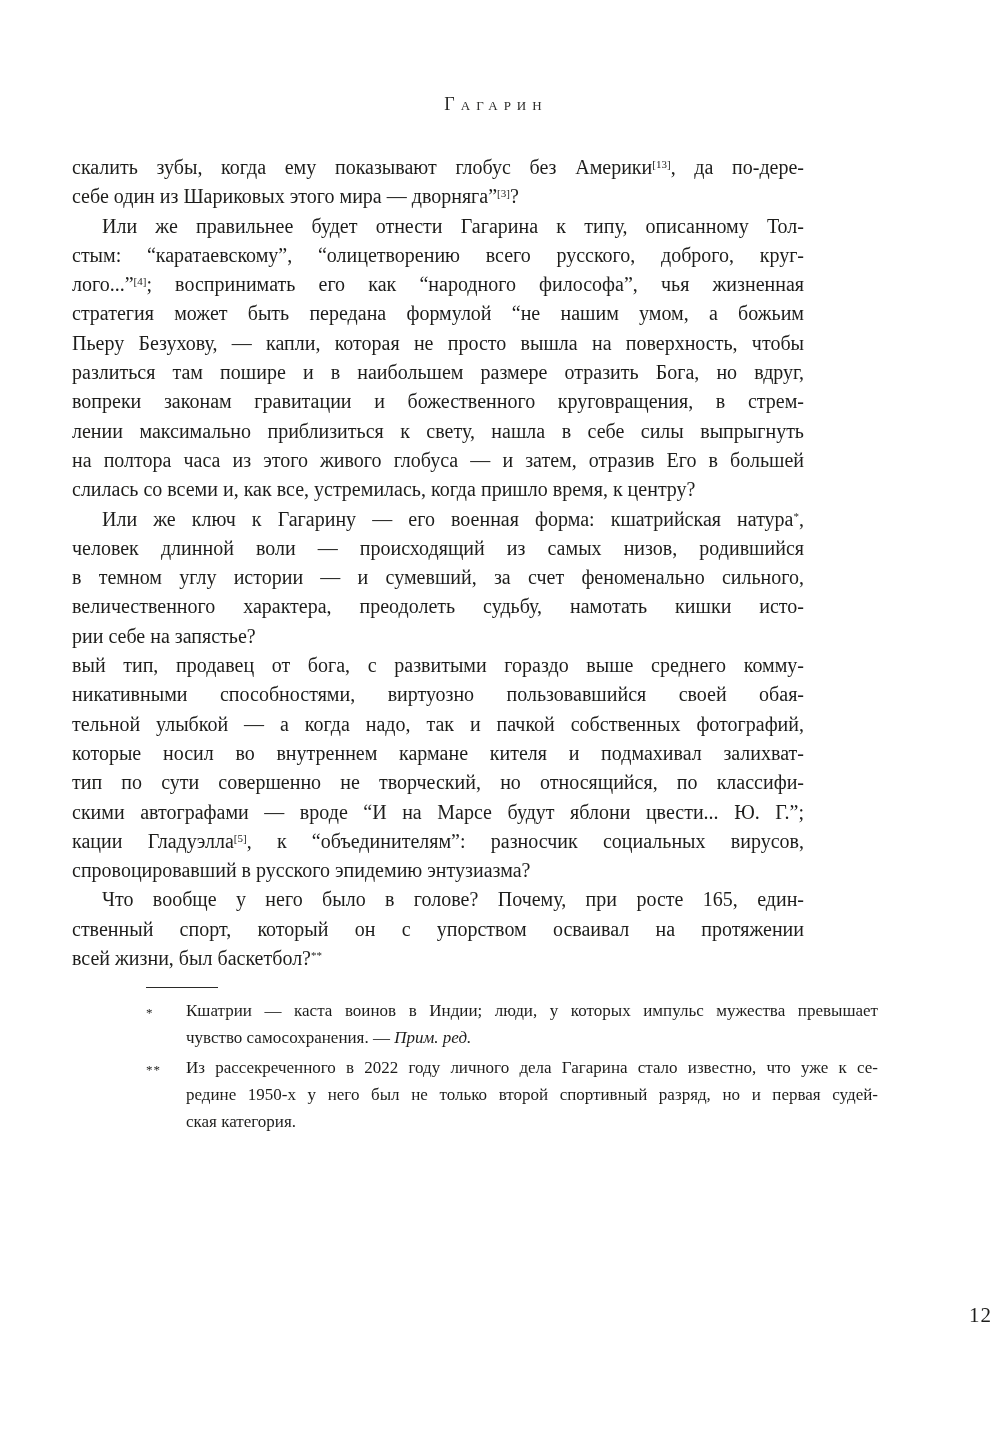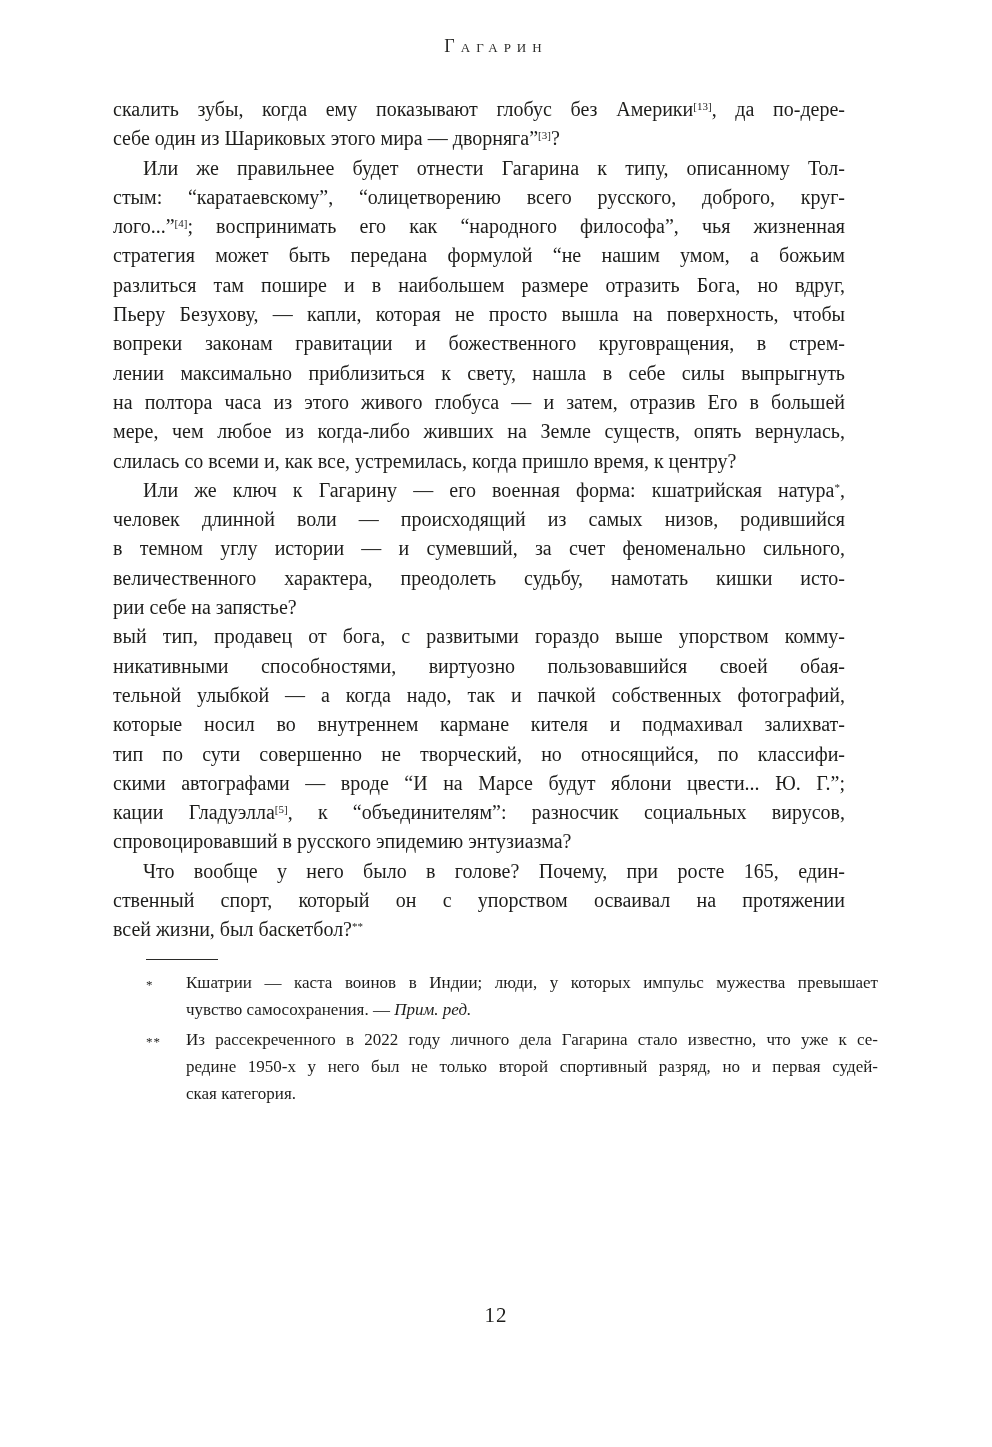--- a/index.html
+++ b/index.html
@@ -7,29 +7,29 @@
     position: relative;
     width: 992px;
     height: 1447px;
     margin: 0 auto;
     background: #ffffff;
     color: #1d1d1b;
     font-family: "Liberation Serif", "DejaVu Serif", serif;
     overflow: hidden;
   }
   .running-header {
-    margin-top: 36px;
+    margin-top: 94px;
     text-align: center;
     font-variant: small-caps;
     font-size: 18px;
     letter-spacing: 6px;
     color: #2a2a28;
   }
   .text-block {
-    margin: 38px 0 0 113px;
+    margin: 38px 0 0 72px;
     width: 732px;
     font-size: 20px;
     line-height: 29.3px;
   }
   .line {
     text-align: justify;
     text-align-last: justify;
     white-space: normal;
   }
   .line.last { text-align-last: left; }
@@ -60,52 +60,51 @@
     font-size: 13px;
     padding-top: 2px;
     letter-spacing: 1px;
   }
   .fn-text { flex: 1 1 auto; }
   .page-number {
     position: absolute;
     left: 0;
     width: 100%;
     top: 1303px;
-    text-align: center;
+    text-align: right;
     font-size: 21px;
     letter-spacing: 1px;
   }
   em { font-style: italic; }
 </style>
 </head>
 <body>
 
 <div class="page">
   <div class="running-header">Гагарин</div>
 
   <div class="text-block">
       <div class="line">скалить зубы, когда ему показывают глобус без Америки<sup>[13]</sup>, да по-дере-</div>
       <div class="line last">себе один из Шариковых этого мира — дворняга”<sup>[3]</sup>?</div>
       <div class="line indent">Или же правильнее будет отнести Гагарина к типу, описанному Тол-</div>
       <div class="line">стым: “каратаевскому”, “олицетворению всего русского, доброго, круг-</div>
       <div class="line">лого...”<sup>[4]</sup>; воспринимать его как “народного философа”, чья жизненная</div>
       <div class="line">стратегия может быть передана формулой “не нашим умом, а божьим</div>
+      <div class="line">Пьеру Безухову, — капли, которая не просто вышла на поверхность, чтобы</div>
       <div class="line">разлиться там пошире и в наибольшем размере отразить Бога, но вдруг,</div>
-      <div class="line">Пьеру Безухову, — капли, которая не просто вышла на поверхность, чтобы</div>
       <div class="line">вопреки законам гравитации и божественного круговращения, в стрем-</div>
       <div class="line">лении максимально приблизиться к свету, нашла в себе силы выпрыгнуть</div>
       <div class="line">на полтора часа из этого живого глобуса — и затем, отразив Его в большей</div>
-      <div class="line">мере, чем любое из когда-либо живших на Земле существ, опять вернулась,</div>
       <div class="line last">слилась со всеми и, как все, устремилась, когда пришло время, к центру?</div>
       <div class="line indent">Или же ключ к Гагарину — его военная форма: кшатрийская натура<sup>*</sup>,</div>
       <div class="line">человек длинной воли — происходящий из самых низов, родившийся</div>
       <div class="line">в темном углу истории — и сумевший, за счет феноменально сильного,</div>
       <div class="line">величественного характера, преодолеть судьбу, намотать кишки исто-</div>
       <div class="line last">рии себе на запястье?</div>
-      <div class="line">вый тип, продавец от бога, с развитыми гораздо выше упорством комму-</div>
+      <div class="line">вый тип, продавец от бога, с развитыми гораздо выше среднего комму-</div>
       <div class="line">никативными способностями, виртуозно пользовавшийся своей обая-</div>
       <div class="line">тельной улыбкой — а когда надо, так и пачкой собственных фотографий,</div>
       <div class="line">которые носил во внутреннем кармане кителя и подмахивал залихват-</div>
       <div class="line">тип по сути совершенно не творческий, но относящийся, по классифи-</div>
       <div class="line">скими автографами — вроде “И на Марсе будут яблони цвести... Ю. Г.”;</div>
       <div class="line">кации Гладуэлла<sup>[5]</sup>, к “объединителям”: разносчик социальных вирусов,</div>
       <div class="line last">спровоцировавший в русского эпидемию энтузиазма?</div>
       <div class="line indent">Что вообще у него было в голове? Почему, при росте 165, един-</div>
       <div class="line">ственный спорт, который он с упорством осваивал на протяжении</div>
       <div class="line last">всей жизни, был баскетбол?<sup>**</sup></div>

